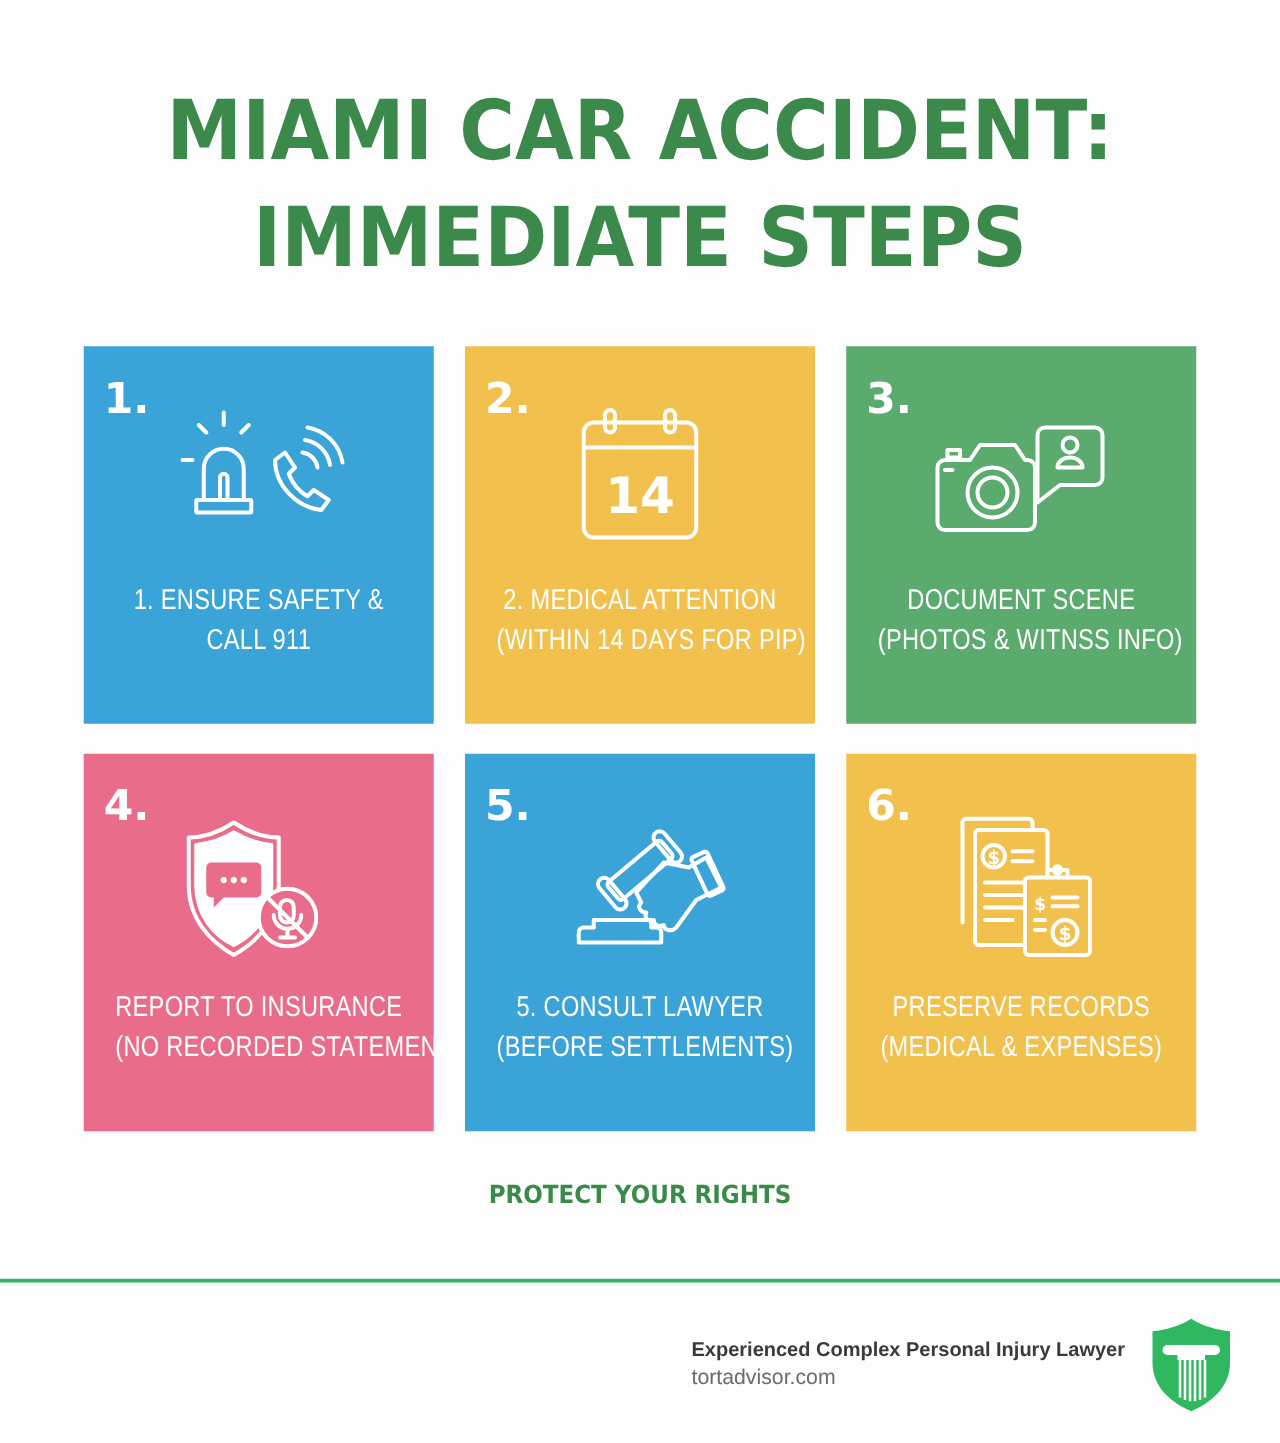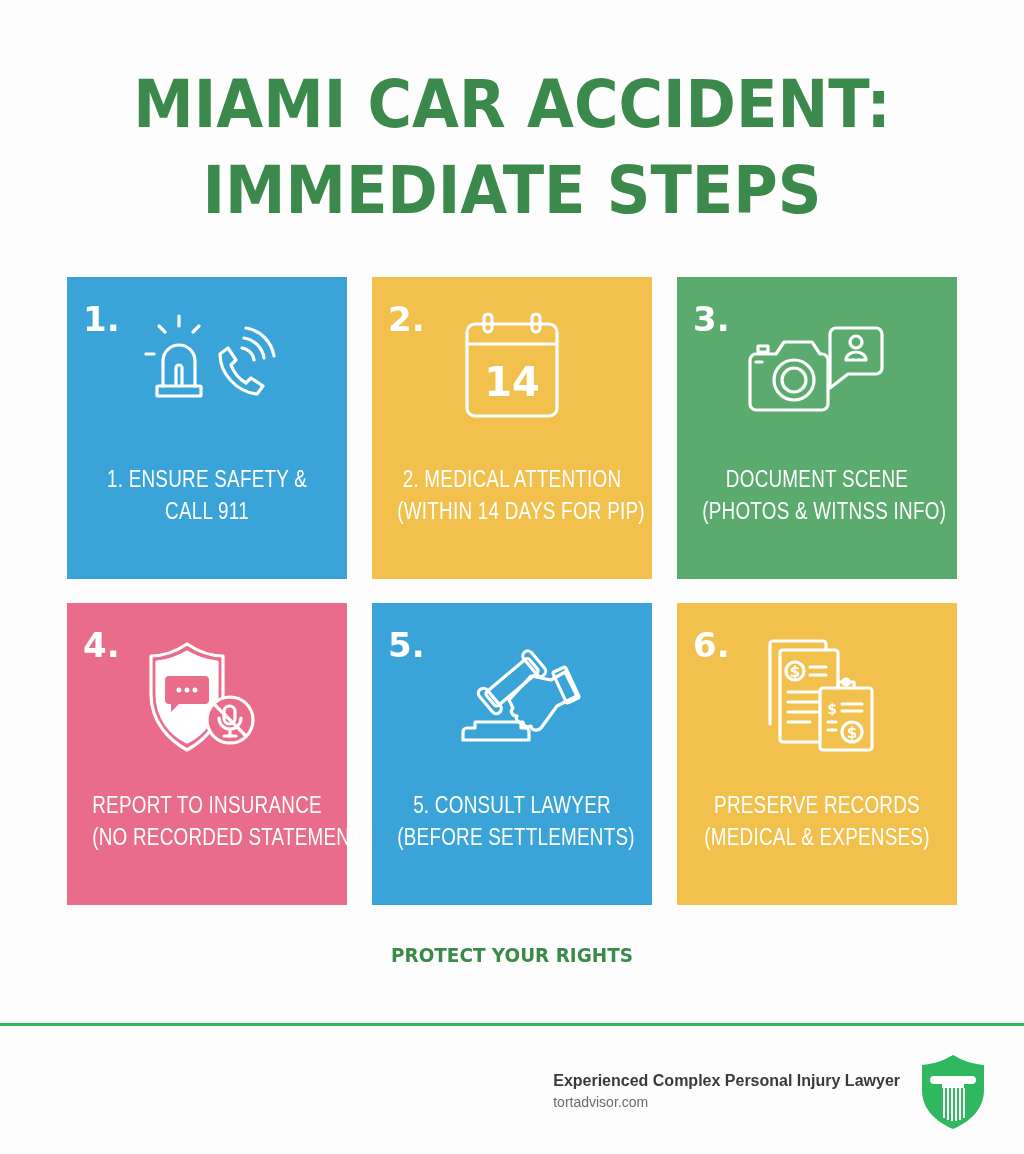--- a/index.html
+++ b/index.html
@@ -14,21 +14,21 @@
     transform: scaleX(0.92); transform-origin: center;
   }
   .card {
     position: absolute; width: 280px; height: 302px; color: #fff;
   }
   .card .num {
     position: absolute; left: 16px; top: 22px; font-family: "DejaVu Sans", sans-serif;
     font-weight: bold; font-size: 34px; line-height: 40px;
   }
   .card .icon {
-    position: absolute; left: 65px; top: 39px; width: 150px; height: 110px;
+    position: absolute; left: 65px; top: 53px; width: 150px; height: 110px;
   }
   .card .icon svg { width: 150px; height: 110px; overflow: visible; }
   .card .label {
     position: absolute; left: 0; width: 280px; top: 186px; text-align: center;
     font-family: "Liberation Sans", sans-serif; font-size: 23px; line-height: 32px;
     transform: scaleX(0.82); transform-origin: center;
     letter-spacing: 0.3px;
   }
   .label div { white-space: nowrap; }
   .protect {
@@ -39,21 +39,21 @@
   .divider {
     position: absolute; left: 0; top: 1023px; width: 1024px; height: 3px; background: #2fb860;
   }
   .footer-text {
     position: absolute; right: 124px; top: 1070px; text-align: left;
   }
   .footer-title {
     color: #3a3a3a; font-weight: bold; font-size: 16px; line-height: 22px;
   }
   .footer-url {
-    color: #6b6b6b; font-size: 14px; line-height: 20px;
+    color: #6b6b6b; font-size: 17px; line-height: 20px;
   }
   .logo {
     position: absolute; left: 921px; top: 1054px; width: 64px; height: 76px;
   }
 </style>
 </head>
 <body>
 
 <div class="title">
   <div>MIAMI CAR ACCIDENT:</div>

